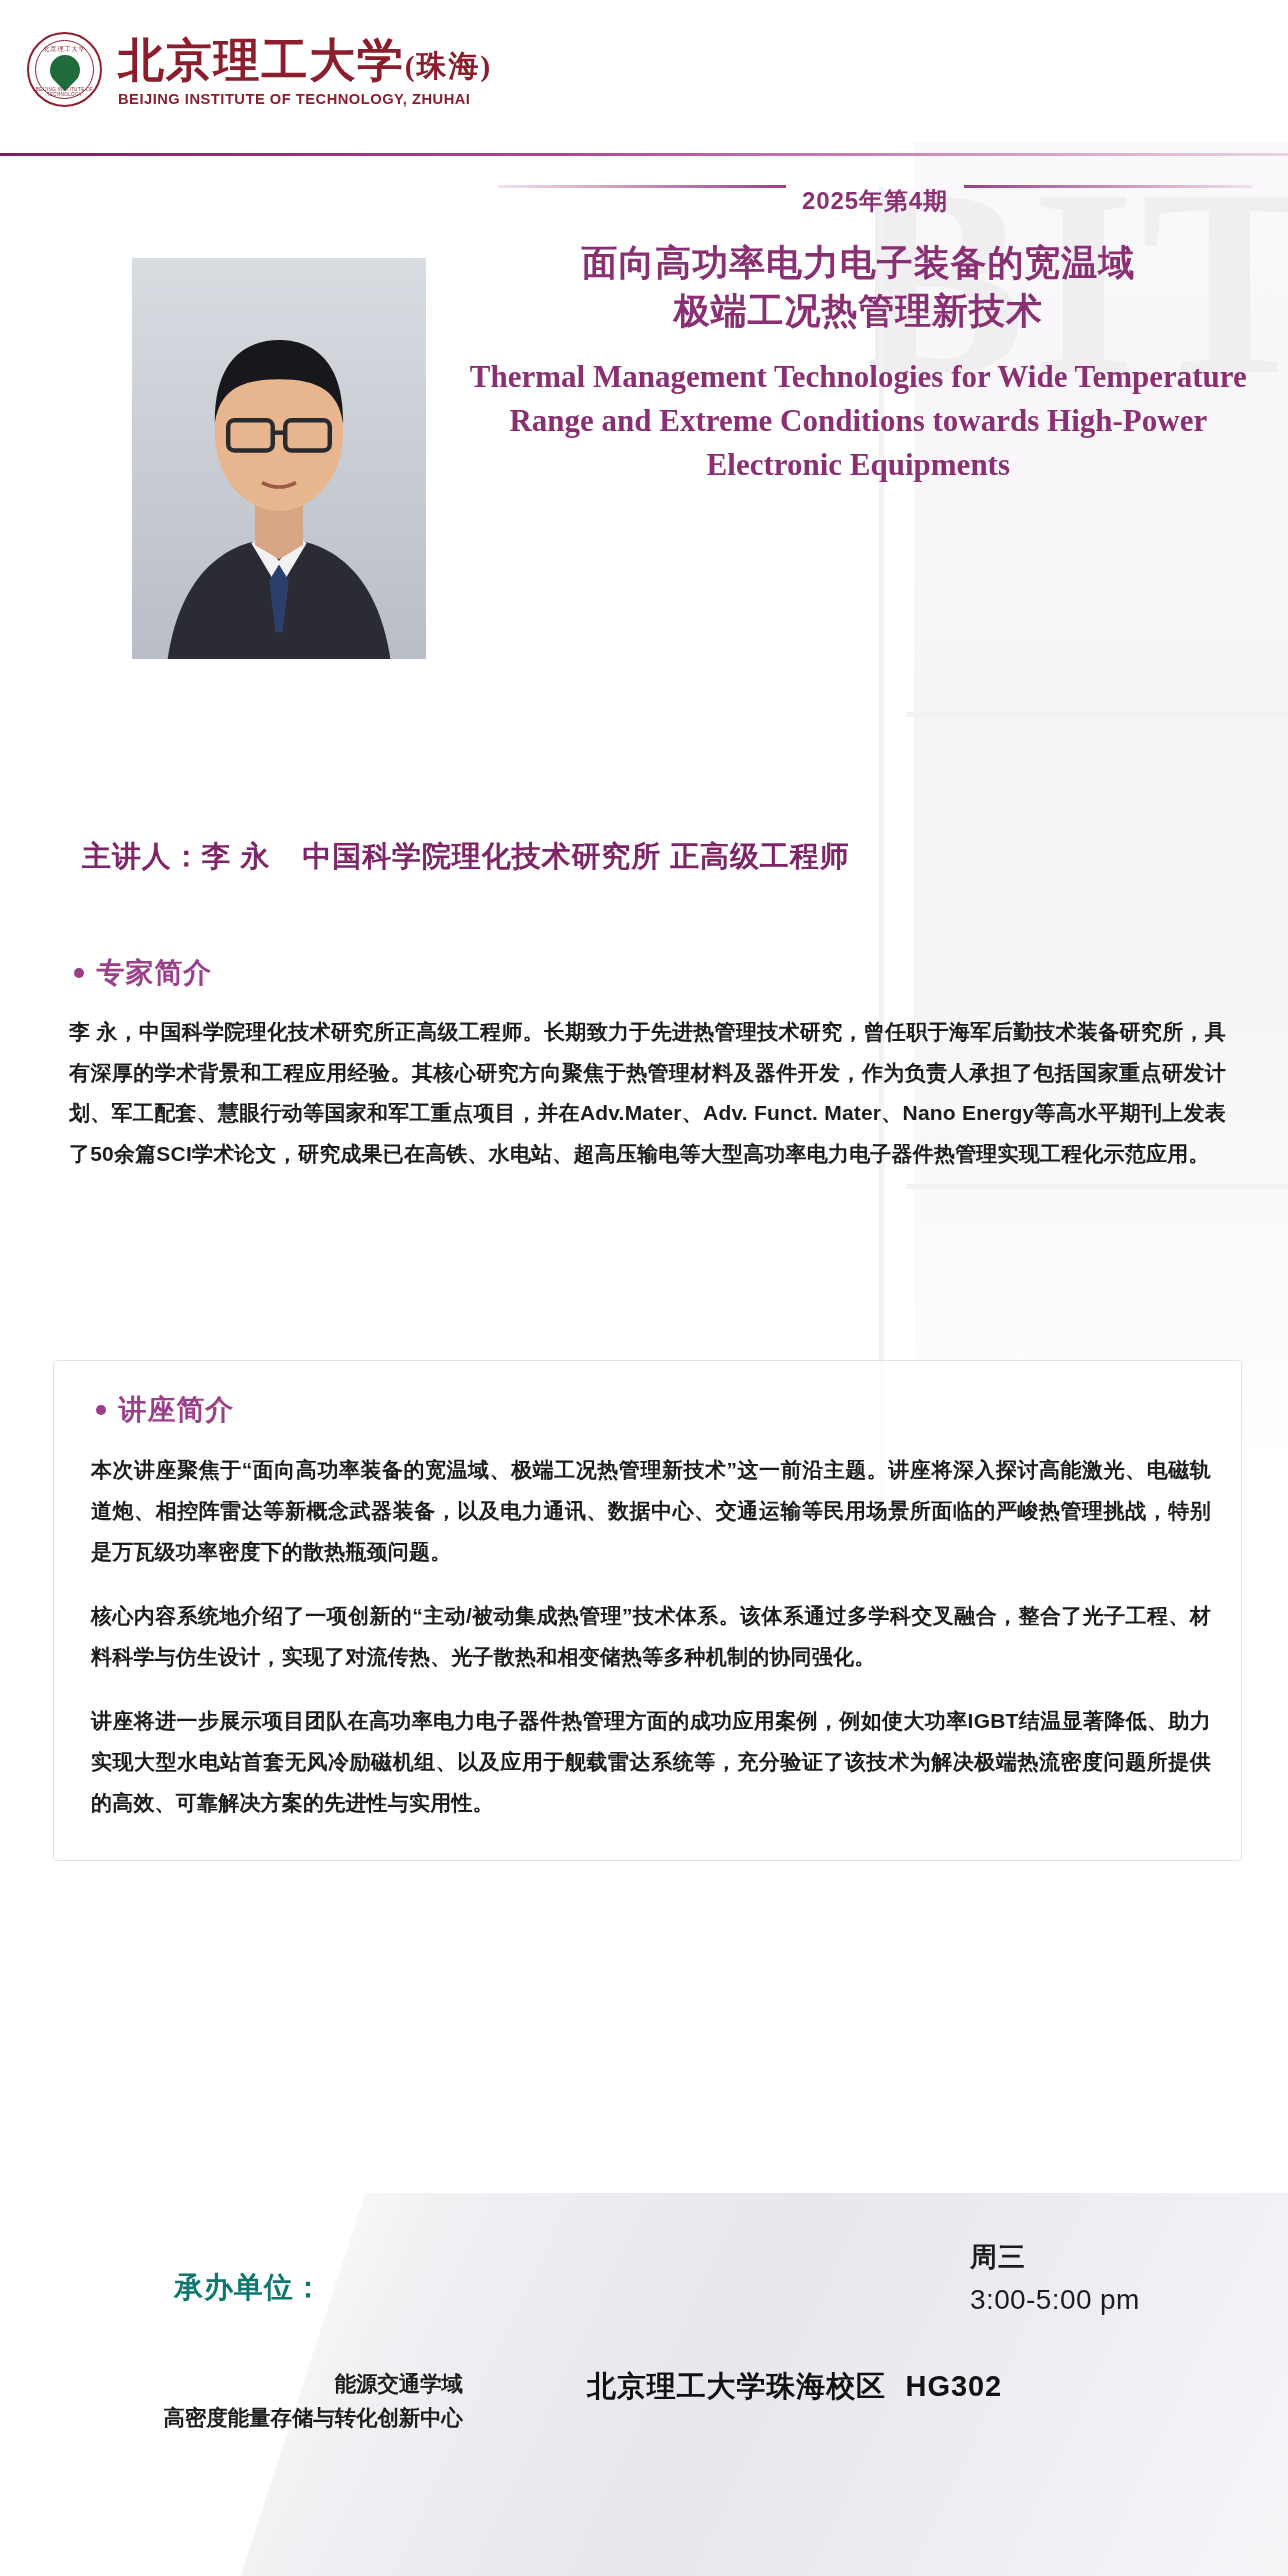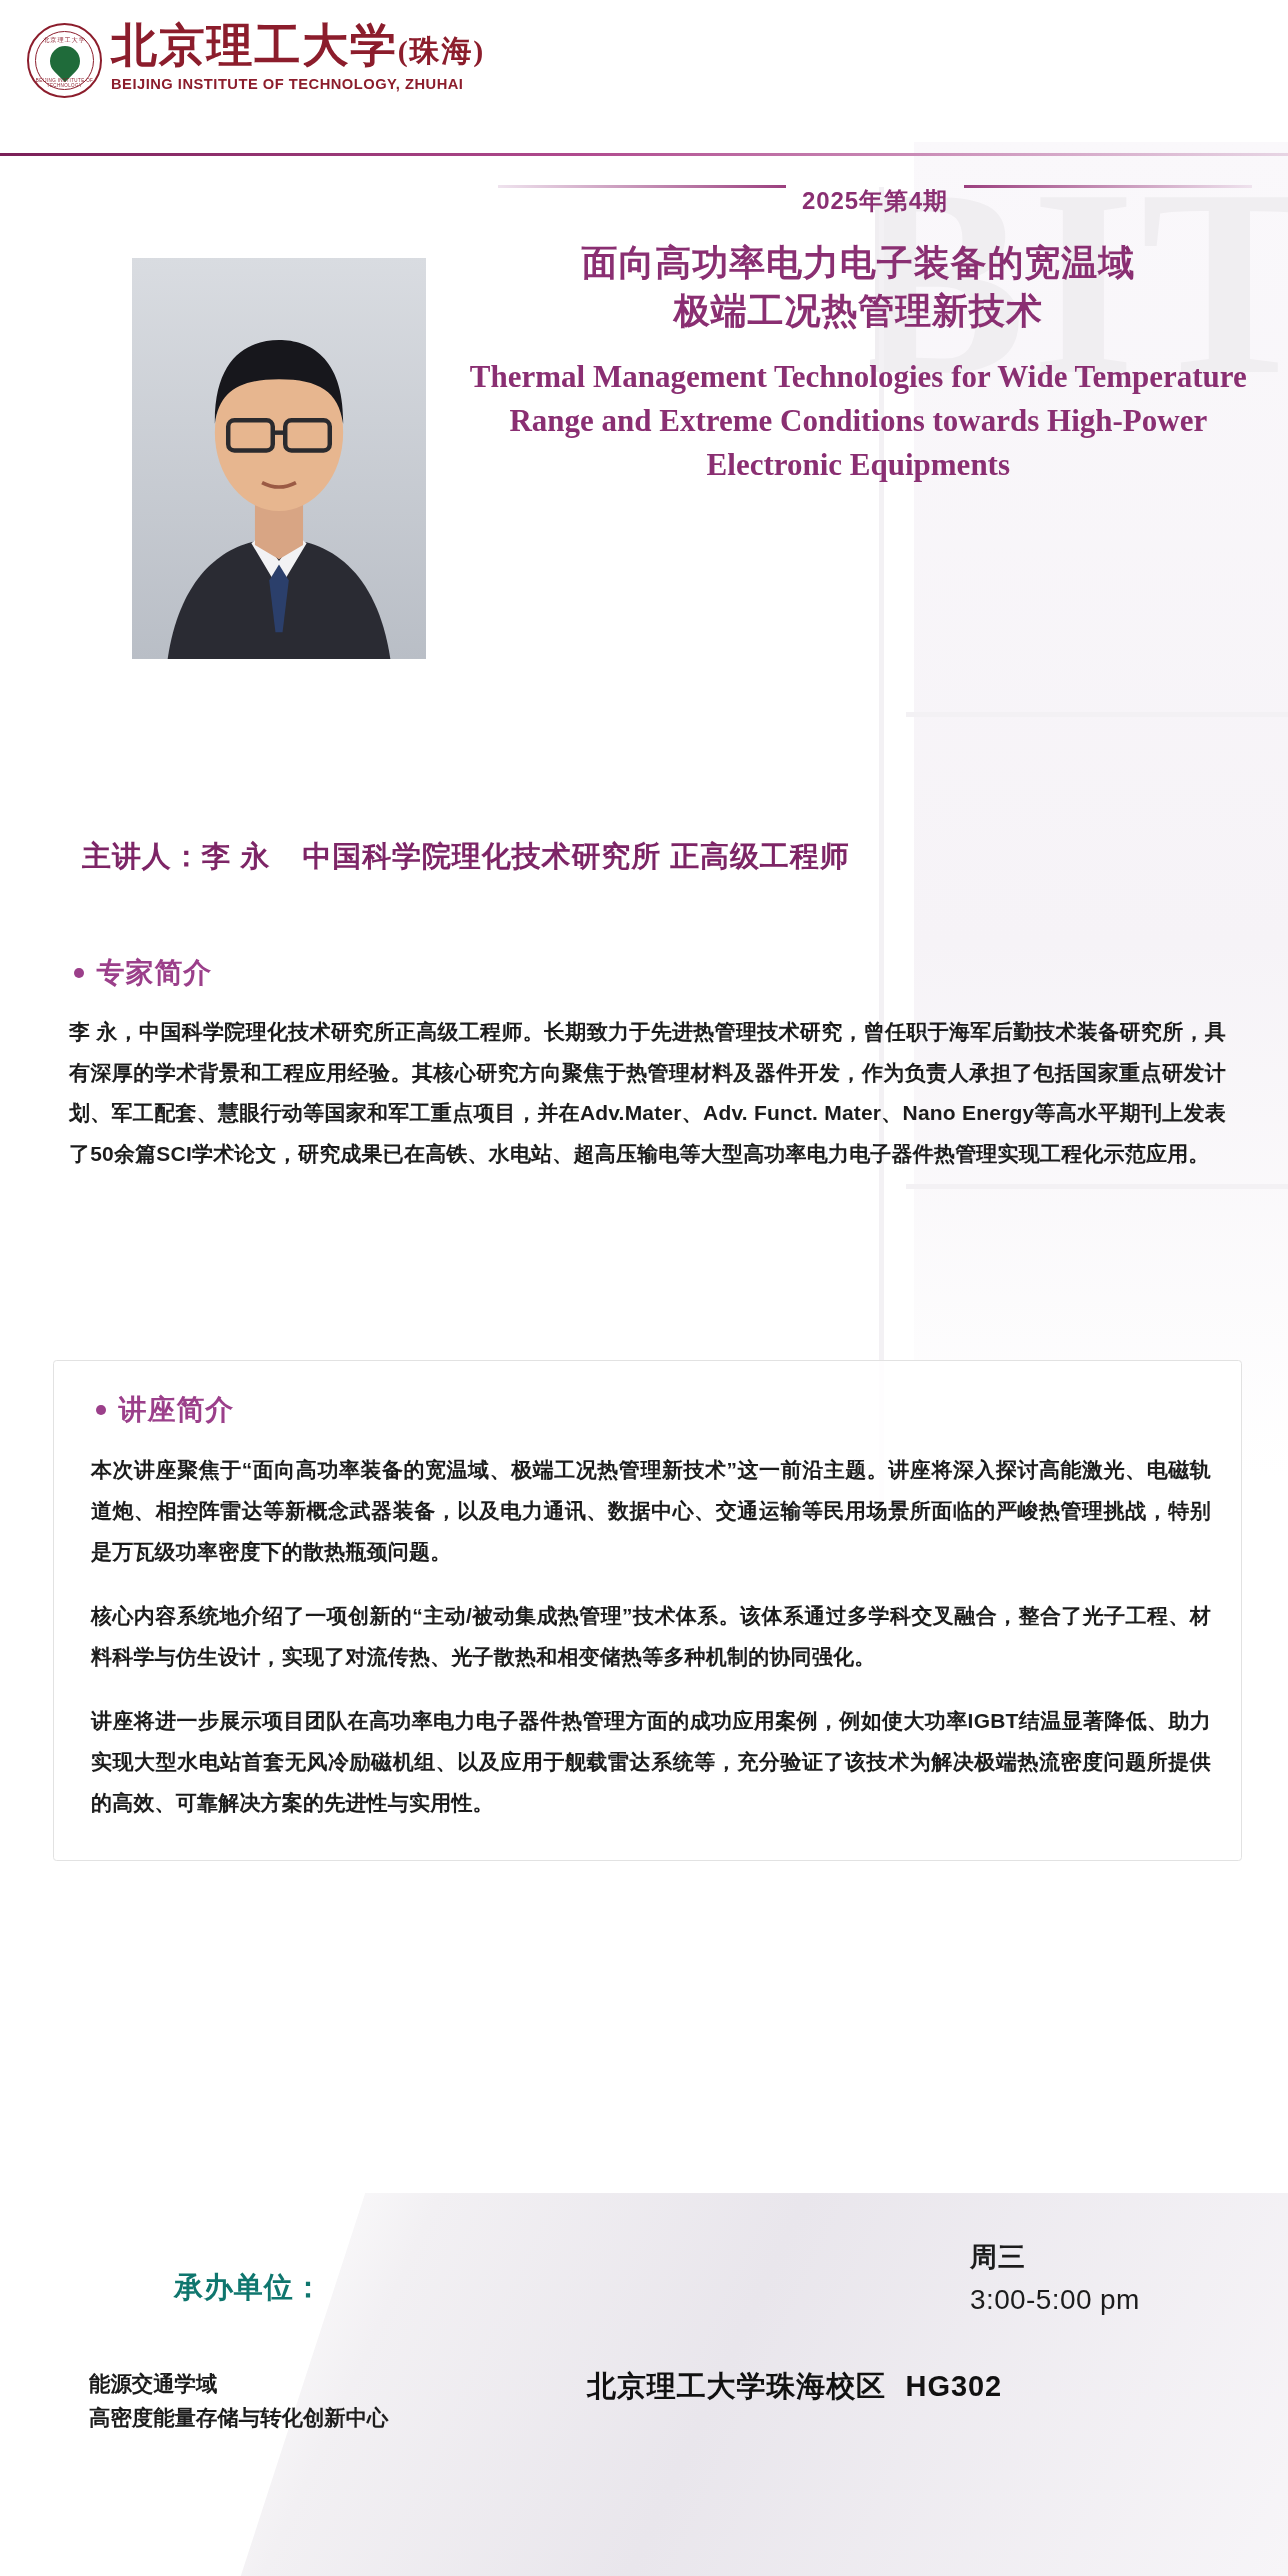--- a/index.html
+++ b/index.html
@@ -51,22 +51,22 @@
     height: 1335px;
     background: linear-gradient(180deg, #faf8fb 0%, #f6f3f7 60%, #ffffff 100%);
     pointer-events: none;
   }
 
   
   .header {
     position: relative;
     padding: 23px 0 0 27px;
     display: flex;
-    align-items: flex-start;
-    gap: 9px;
+    align-items: flex-end;
+    gap: 16px;
     height: 107px;
     box-sizing: border-box;
   }
   .logo-seal {
     width: 75px;
     height: 75px;
     border-radius: 50%;
     background: #ffffff;
     border: 2.7px solid #8c1d2c;
     position: relative;
@@ -298,21 +298,21 @@
     font-size: 29px;
     font-weight: bold;
     color: #0f766e;
     letter-spacing: 0.9px;
   }
   .host-lines {
     position: absolute;
     left: 89px;
     top: 174px;
     width: 374px;
-    text-align: left;
+    text-align: right;
     font-size: 21.4px;
     font-weight: bold;
     line-height: 1.6;
     color: #1c1c1c;
   }
   .date-big {
     position: absolute;
     left: 587px;
     top: 37px;
     font-family: "Liberation Sans", sans-serif;

